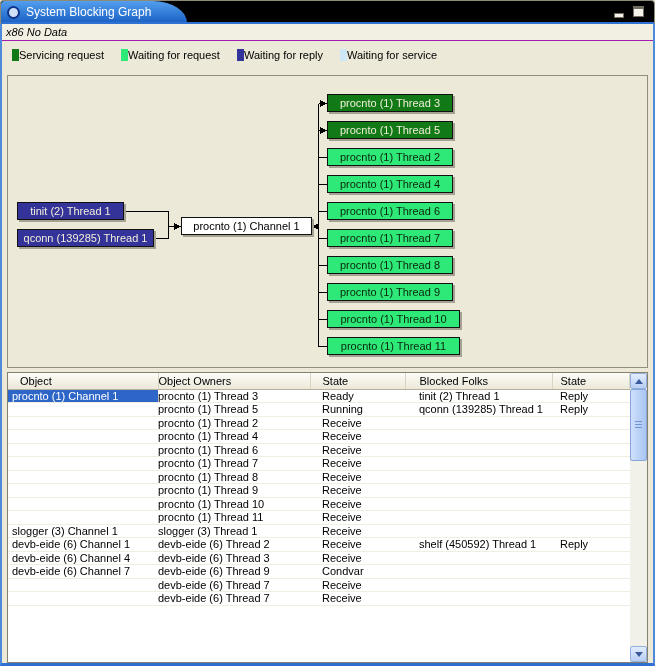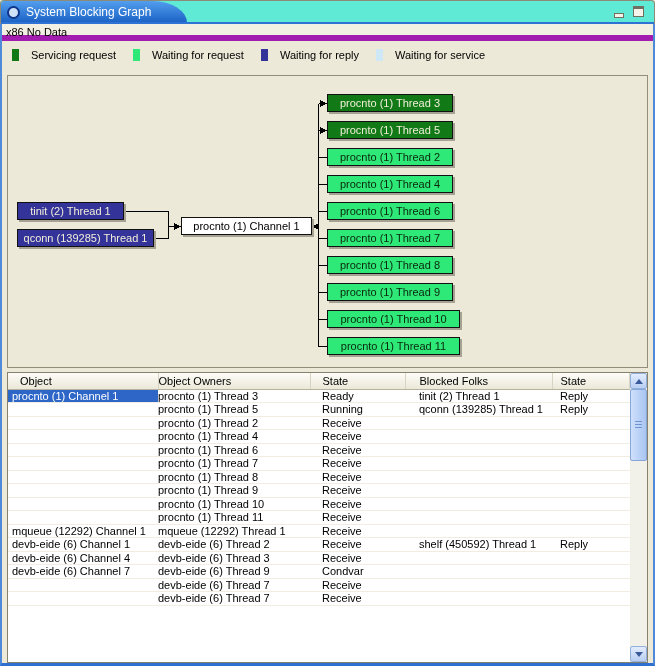--- a/index.html
+++ b/index.html
@@ -2,21 +2,21 @@
 <html><head>
 <meta charset="utf-8">
 <style>
   * { margin:0; padding:0; box-sizing:border-box; }
   html,body { width:655px; height:666px; }
   body { font-family:"Liberation Sans", sans-serif; background:#ece9d8; }
 
   .view { width:655px; height:666px; position:relative; }
 
   
-  .tabbar { position:relative; height:24px; background:#5eead4;
+  .tabbar { position:relative; height:24px; background:#000000;
             border:1px solid #8d8b76; border-bottom:none; border-radius:4px 4px 0 0; }
   .tab-underline { position:absolute; left:0; right:0; bottom:0; height:2px; background:#2e72d4; }
   .tab { position:absolute; left:0; top:0; height:22px; width:152px;
          background:linear-gradient(#539eee,#1a61c4); border-top-left-radius:4px;
          display:flex; align-items:center; padding-left:6px; gap:6px; cursor:default; }
   .tab-swoosh { position:absolute; left:152px; top:0; width:34px; height:22px;
                 background:linear-gradient(#539eee,#1a61c4); border-top-right-radius:100% 100%; }
   .view-icon { width:13px; height:13px; border:2px solid #10348c; border-radius:50%;
                background:#cfe2f8; position:relative; flex:0 0 auto; }
   .view-icon::before { content:""; position:absolute; left:3px; top:-4px; width:3px; height:17px;
@@ -25,24 +25,24 @@
   .tab-close { color:#ffffff; font-size:11px; font-weight:bold; margin-left:10px; cursor:pointer; }
   .win-buttons { position:absolute; right:10px; top:5px; display:flex; gap:9px; align-items:flex-start; }
   .min-icon { display:block; width:10px; height:5px; border:1px solid #716f60; background:#f6f4ea; margin-top:7px; }
   .rest-icon { display:block; width:11px; height:11px; border:1px solid #716f60; border-top:3px solid #716f60; background:#f6f4ea; }
 
   
   .content { height:642px; background:#ece9d8;
              border-left:2px solid #4f8ada; border-right:2px solid #4f8ada; border-bottom:3px solid #2f6fd0; }
 
   .status-bar { height:17px; line-height:16px; font-size:11px; color:#000;
-                background:#f2f0e3; border-bottom:6px solid #a21caf; padding:0 4px; }
+                background:#f2f0e3; border-bottom:1px solid #a21caf; padding:0 4px;font-style:italic; }
 
   .legend { height:28px; display:flex; align-items:center; gap:17px; padding:0 10px; }
-  .legend-item { display:flex; align-items:center; gap:12px; }
+  .legend-item { display:flex; align-items:center; gap:0; }
   .swatch { width:7px; height:12px; display:inline-block; }
   .sw-servicing { background:#117a17; }
   .sw-waitreq   { background:#2ee878; }
   .sw-waitreply { background:#333399; }
   .sw-waitserv  { background:#cfe8f8; }
   .legend-label { font-size:11px; color:#000; }
 
   
   .graph-panel { position:relative; margin:6px 5px 0 5px; height:293px;
                  border:1px solid #918f7a; background:#ece9d8; overflow:hidden; }
@@ -254,22 +254,22 @@
                 <td class="c5"></td>
               </tr>
             <tr>
                 <td class="c1"></td>
                 <td class="c2">procnto (1) Thread 11</td>
                 <td class="c3">Receive</td>
                 <td class="c4"></td>
                 <td class="c5"></td>
               </tr>
             <tr>
-                <td class="c1">mqueue (12292) Channel 1</td>
-                <td class="c2">mqueue (12292) Thread 1</td>
+                <td class="c1">slogger (3) Channel 1</td>
+                <td class="c2">slogger (3) Thread 1</td>
                 <td class="c3">Receive</td>
                 <td class="c4"></td>
                 <td class="c5"></td>
               </tr>
             <tr>
                 <td class="c1">devb-eide (6) Channel 1</td>
                 <td class="c2">devb-eide (6) Thread 2</td>
                 <td class="c3">Receive</td>
                 <td class="c4">shelf (450592) Thread 1</td>
                 <td class="c5">Reply</td>

